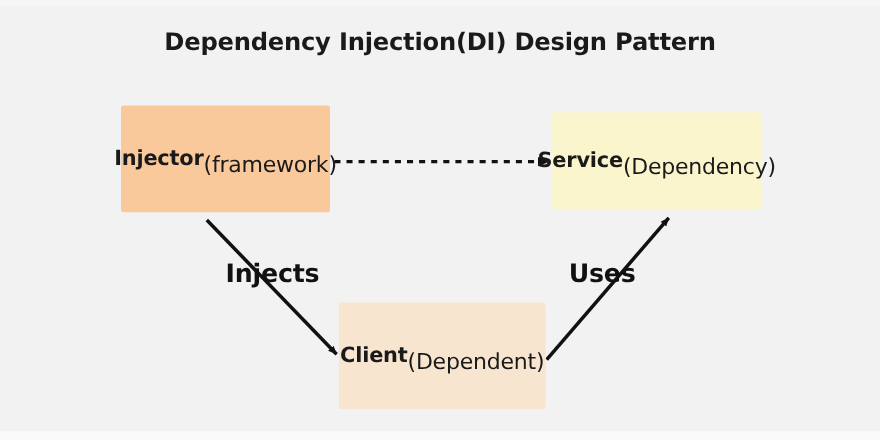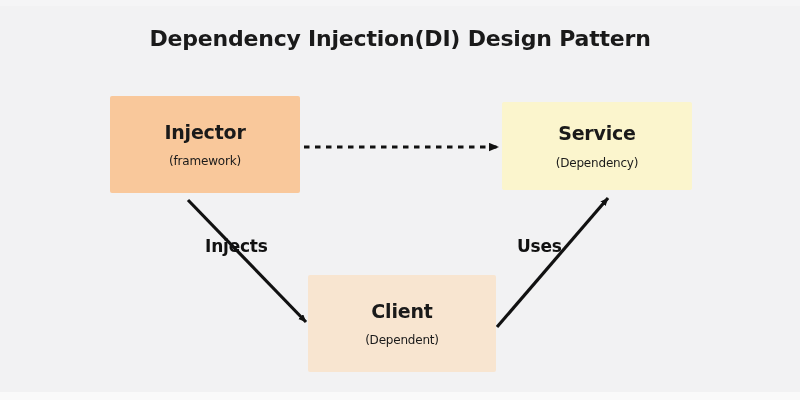--- a/index.html
+++ b/index.html
@@ -49,36 +49,36 @@
     font-weight: bold;
     letter-spacing: -0.2px;
     color: #1a1a1a;
     white-space: nowrap;
   }
 
   .node-box {
     position: absolute;
     box-sizing: border-box;
     display: flex;
-    flex-direction: column;
+    flex-direction: row;
     align-items: center;
     justify-content: center;
     border-radius: 2px;
     line-height: 1.18;
     color: #1a1a1a;
   }
   .node-title {
     font-family: "DejaVu Sans", sans-serif;
     font-size: 19px;
     font-weight: bold;
     letter-spacing: -0.2px;
   }
   .node-sub {
     font-family: "DejaVu Sans", sans-serif;
-    font-size: 12px;
+    font-size: 20px;
     font-weight: normal;
     letter-spacing: -0.2px;
     margin-top: 11px;
   }
 
   #node-injector {
     left: 110px;
     top: 96px;
     width: 190px;
     height: 97px;
@@ -104,21 +104,21 @@
     left: 0;
     top: 0;
     width: 800px;
     height: 400px;
     pointer-events: none;
   }
 
   .edge-label {
     position: absolute;
     font-family: "DejaVu Sans", sans-serif;
-    font-size: 17px;
+    font-size: 23px;
     font-weight: bold;
     letter-spacing: -0.2px;
     color: #111111;
     white-space: nowrap;
   }
   #label-injects {
     left: 205px;
     top: 236px;
   }
   #label-uses {

